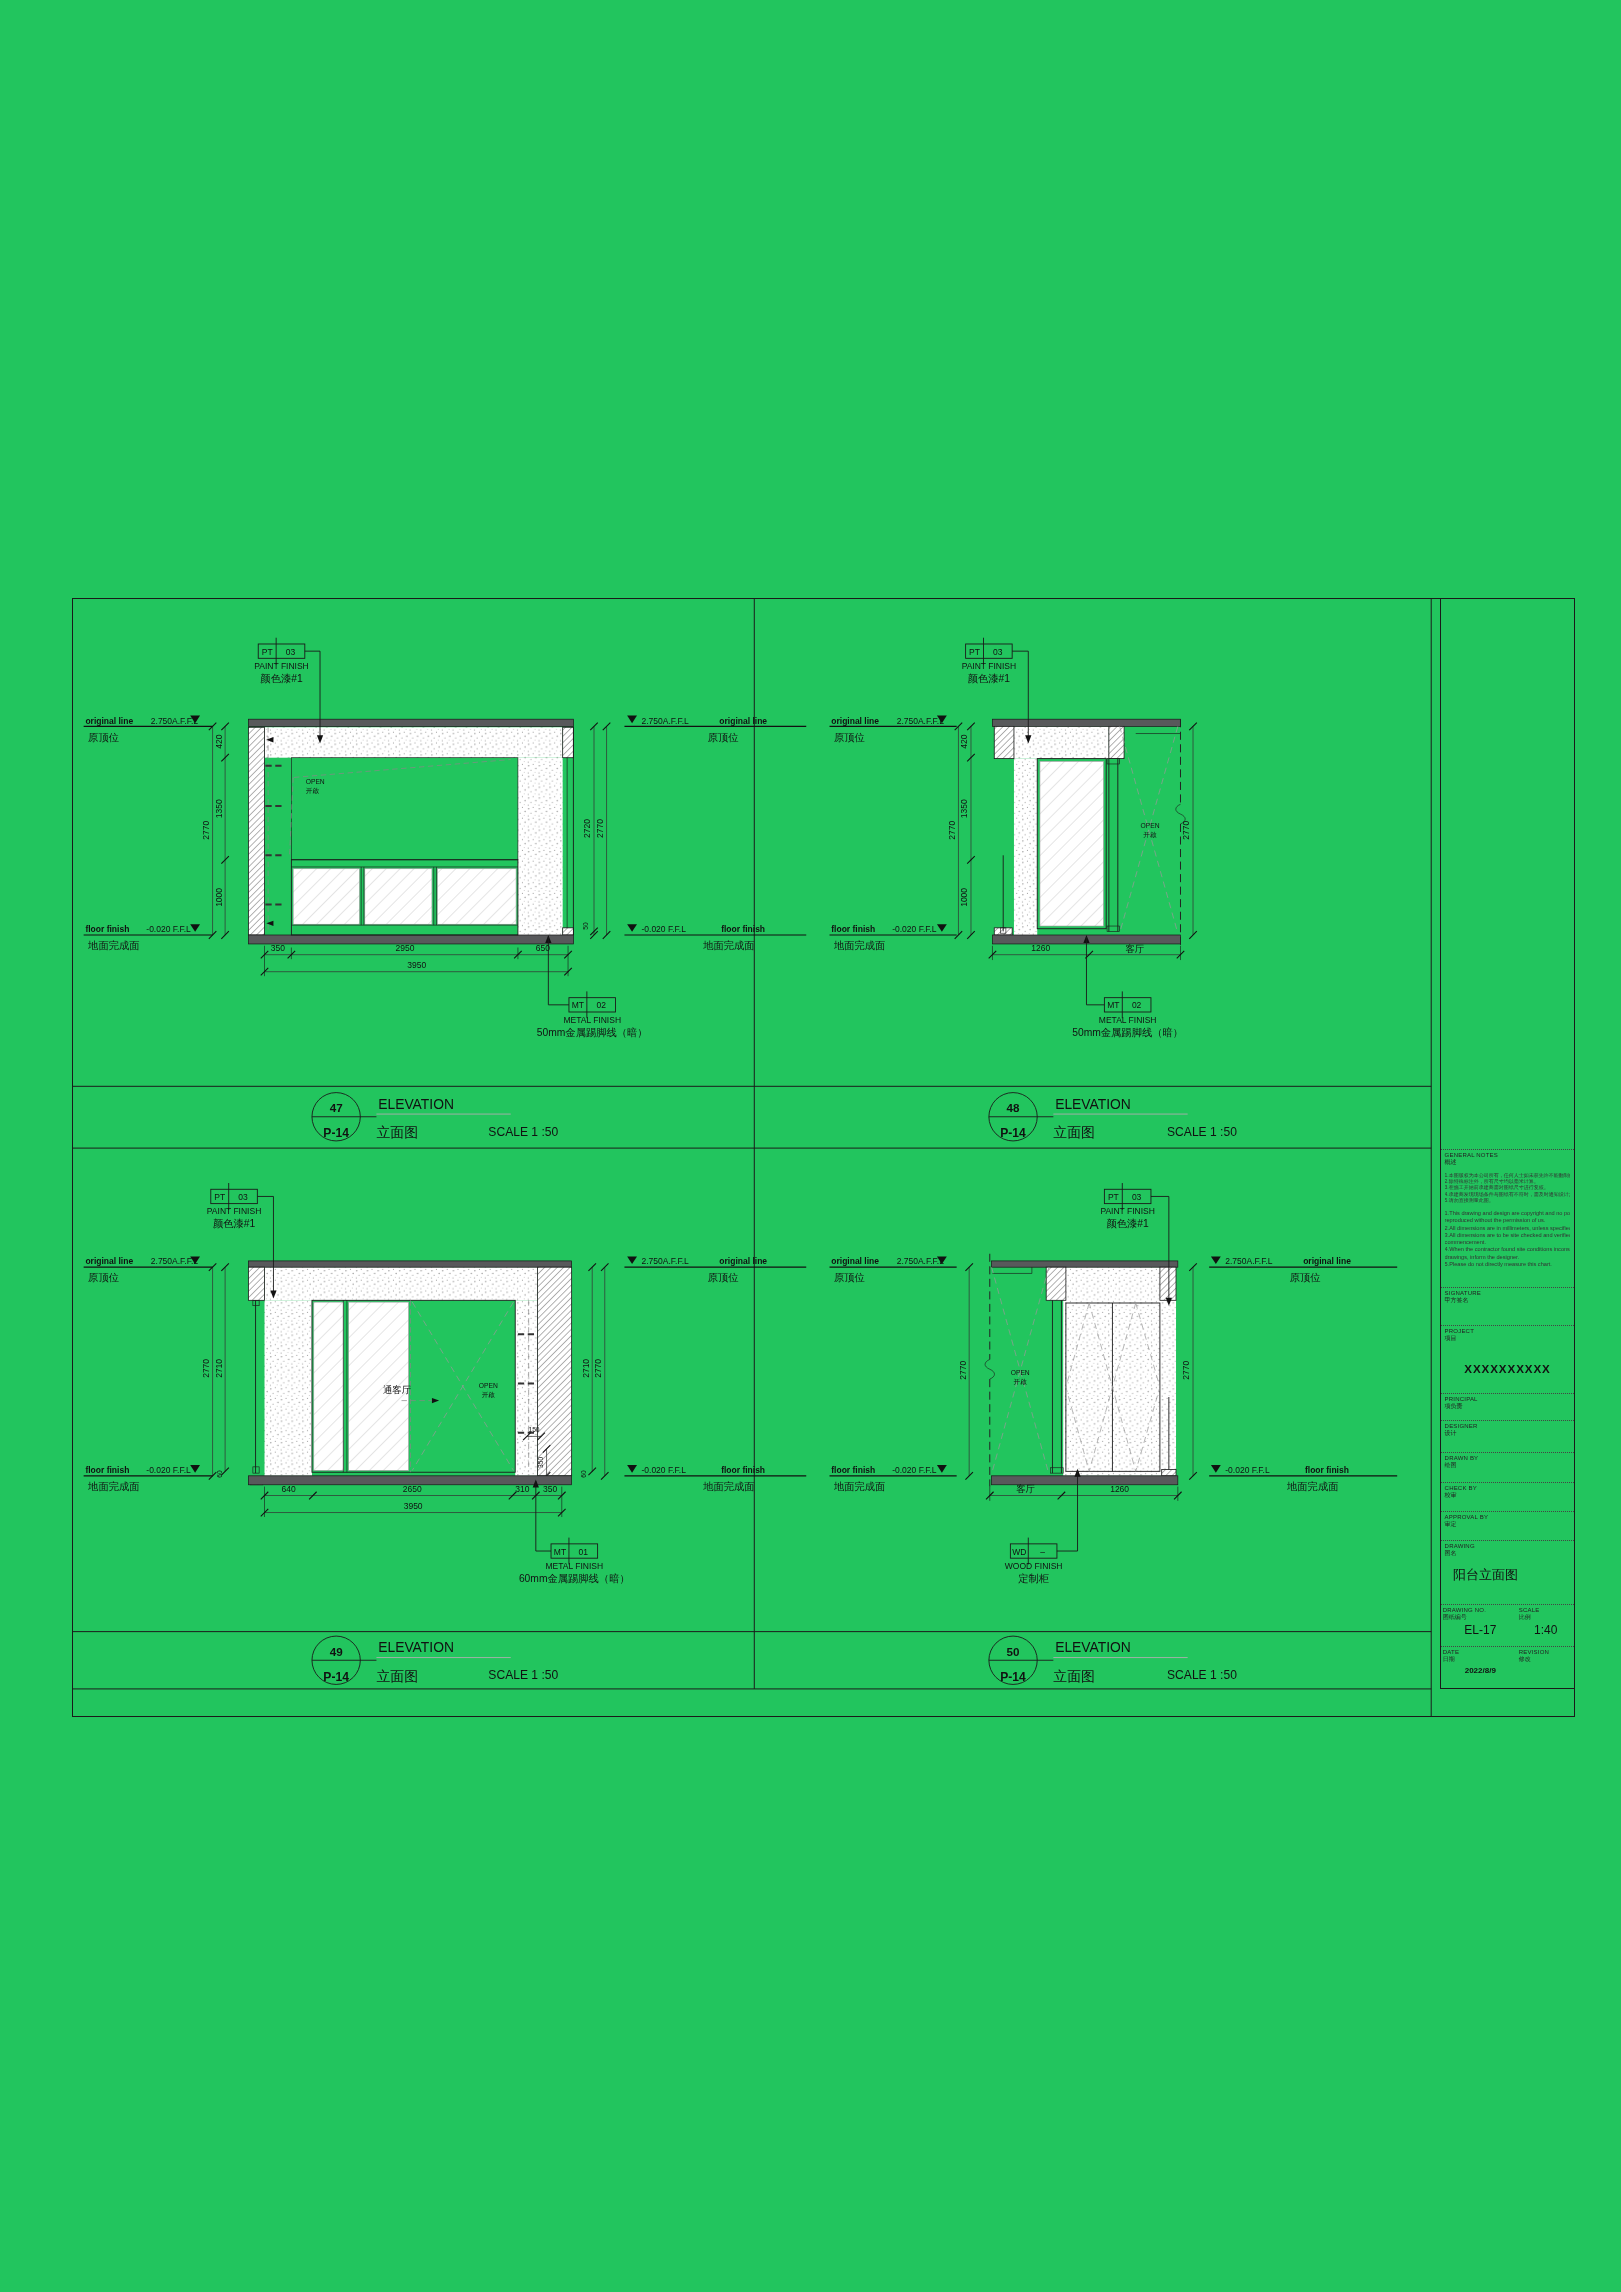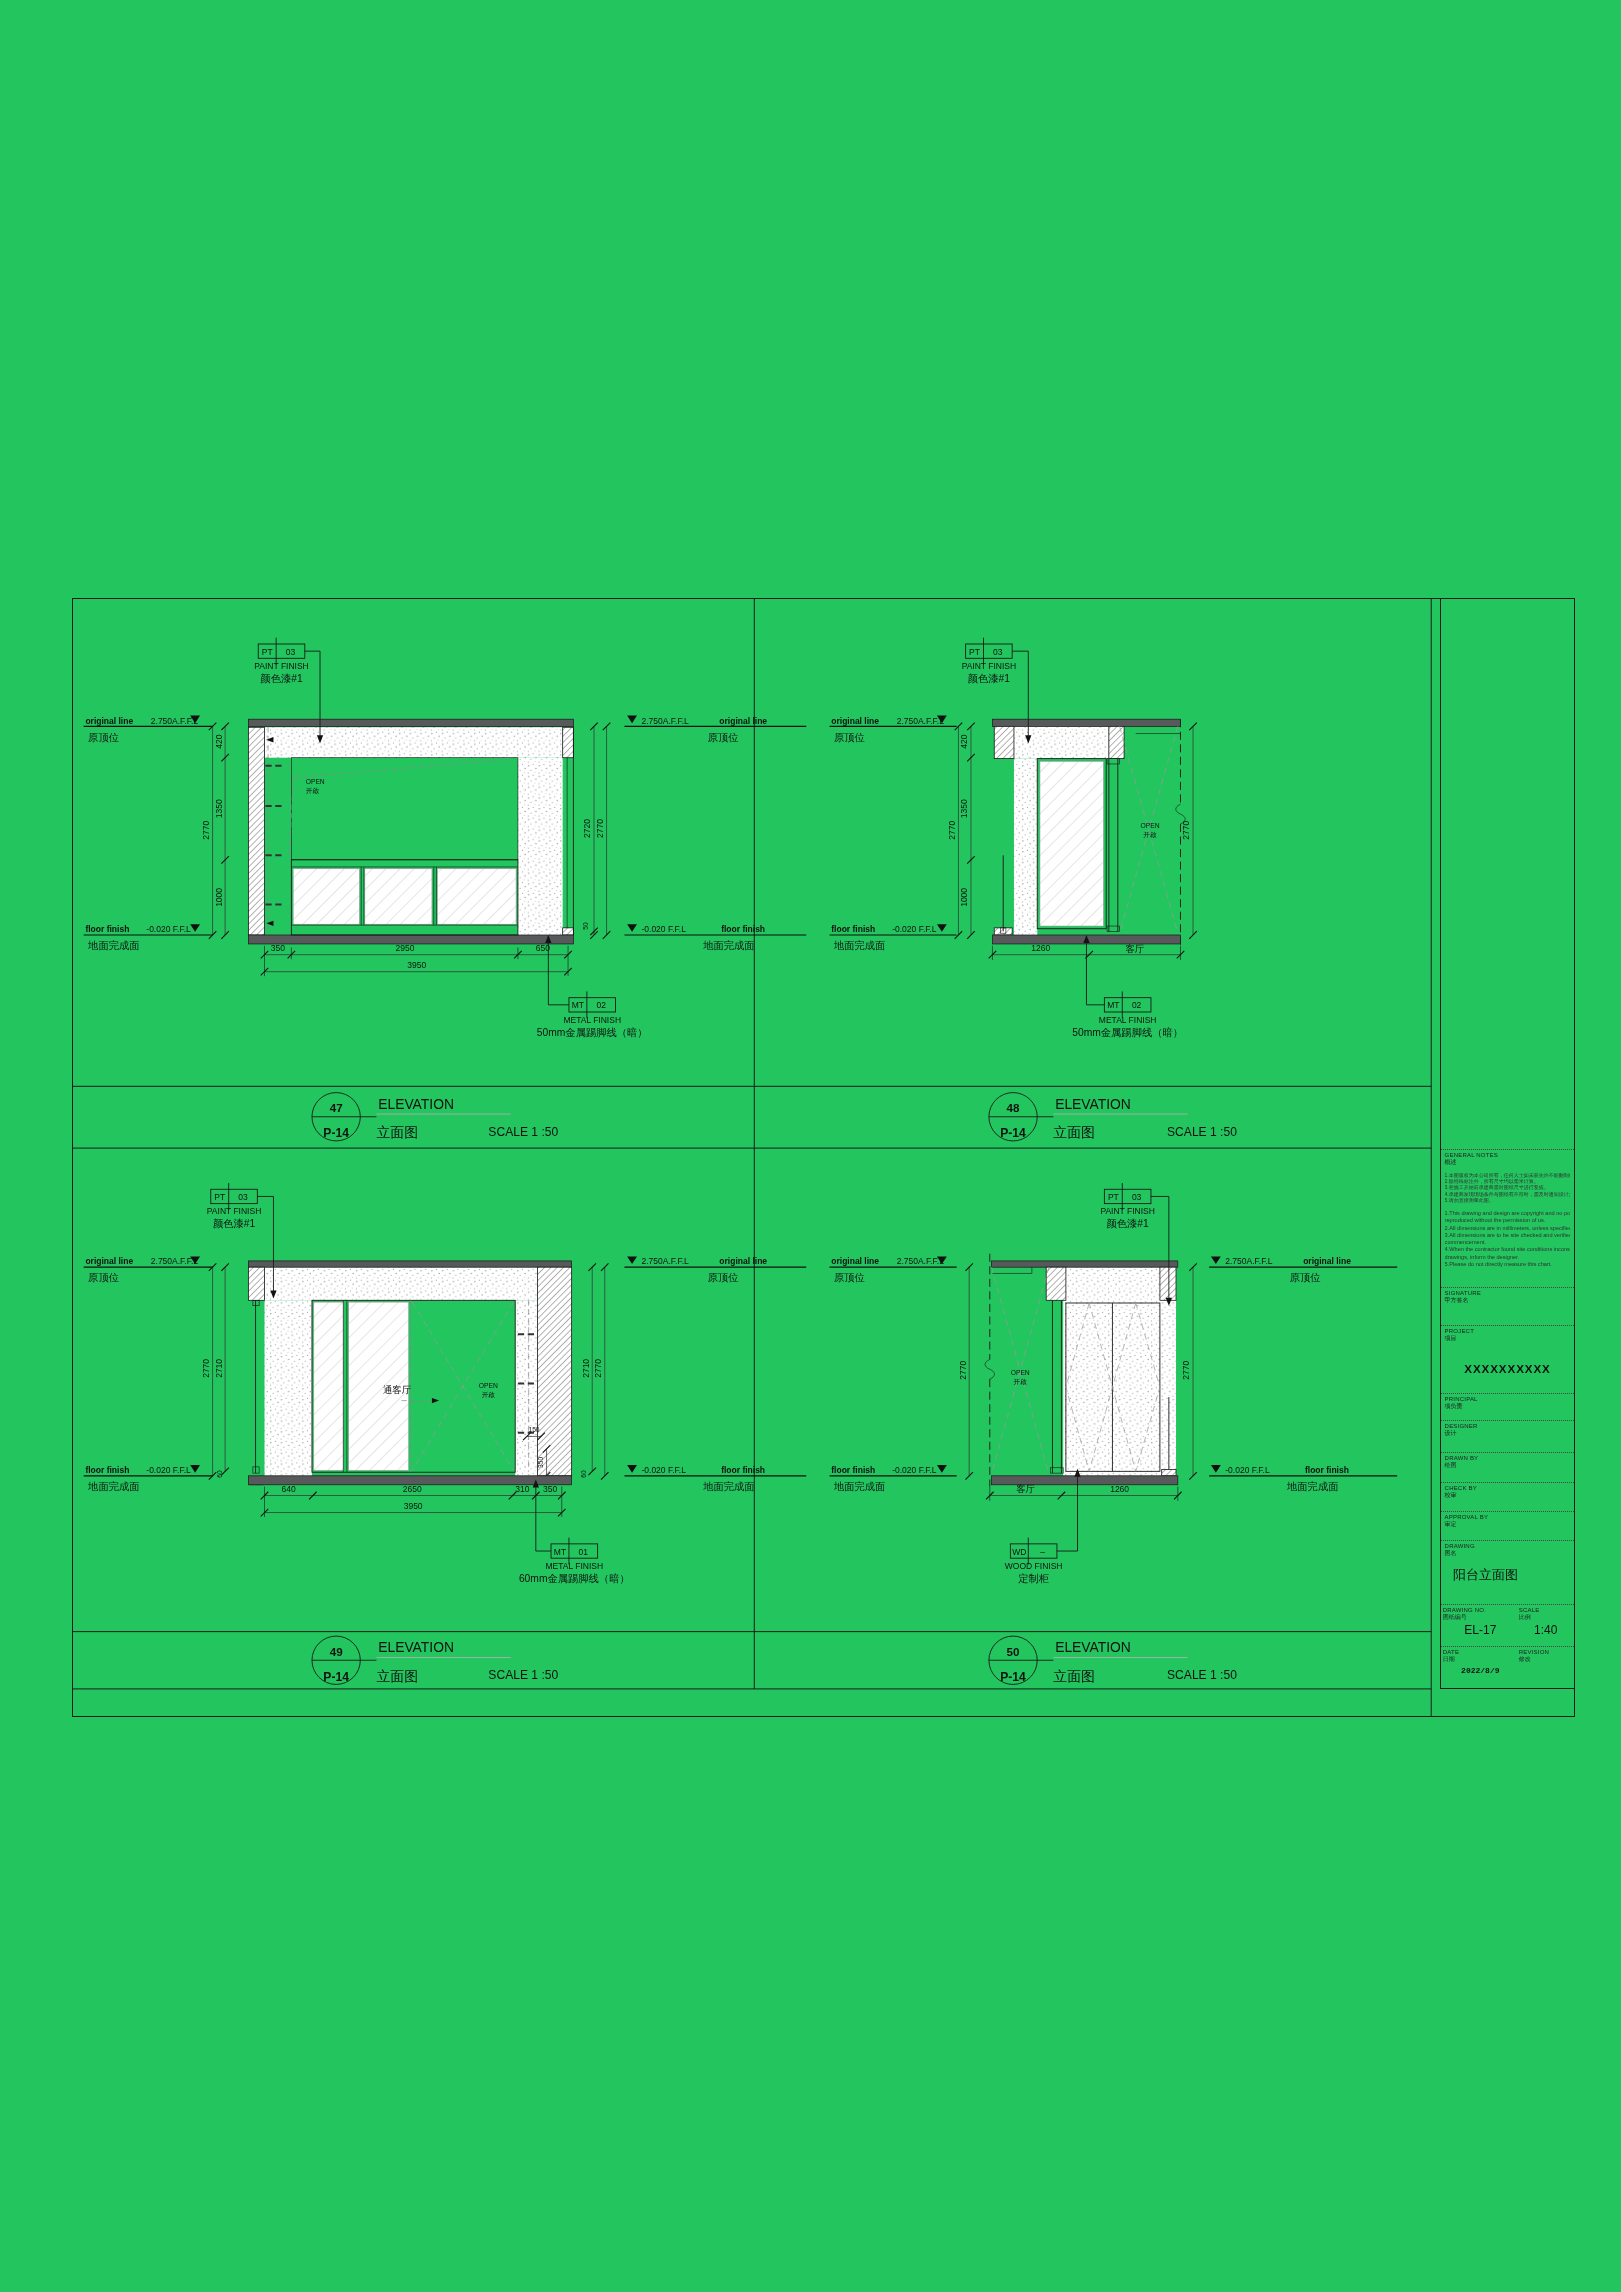--- a/index.html
+++ b/index.html
@@ -11,21 +11,21 @@
   .tstrip{position:absolute;left:1440px;top:598px;width:133px;height:1090px;
           border-left:0.9px solid #1a1a1a;border-bottom:0.9px solid #1a1a1a;font-family:"Liberation Sans",sans-serif;}
   .sec{position:absolute;left:0;width:100%;border-top:0.9px dotted #444;padding:1.8px 3.6px;box-sizing:border-box;}
   .lb{font-size:6px;letter-spacing:0.2px;color:#222;line-height:7.2px;}
   .lbcn{font-size:6px;color:#222;line-height:7.2px;}
   .noteln{font-size:5px;color:#333;line-height:6.4px;white-space:nowrap;overflow:hidden;}
   .notelnen{font-size:5.6px;color:#333;line-height:7.3px;white-space:nowrap;overflow:hidden;}
   .projval{position:absolute;left:0;width:100%;text-align:center;font-size:11.6px;letter-spacing:0.9px;color:#111;font-weight:bold;}
   .dwgval{position:absolute;left:12px;width:100%;text-align:left;font-size:13px;color:#111;}
   .fldval{font-size:12px;color:#111;}
-  .dateval{font-size:8px;font-weight:bold;color:#111;font-family:Liberation Mono, monospace;}
+  .dateval{font-size:8px;font-weight:bold;color:#111;}
   .half{position:absolute;top:0;padding:1.8px 0 0 1.8px;}
   
   svg text{fill:#111;font-family:"Liberation Sans",sans-serif;}
   .k{stroke:#1a1a1a;stroke-width:1;fill:none;}
   .kt{stroke:#1a1a1a;stroke-width:.7;fill:none;}
   .frame{stroke:#1a1a1a;stroke-width:1.1;fill:none;}
   .dim{stroke:#333;stroke-width:.8;fill:none;}
   .dsh{stroke:#888;stroke-width:.8;fill:none;stroke-dasharray:6 4;}
   .dshx{stroke:#999;stroke-width:.8;fill:none;stroke-dasharray:7 5;}
   .dshd{stroke:#222;stroke-width:1.1;fill:none;stroke-dasharray:9 5;}

